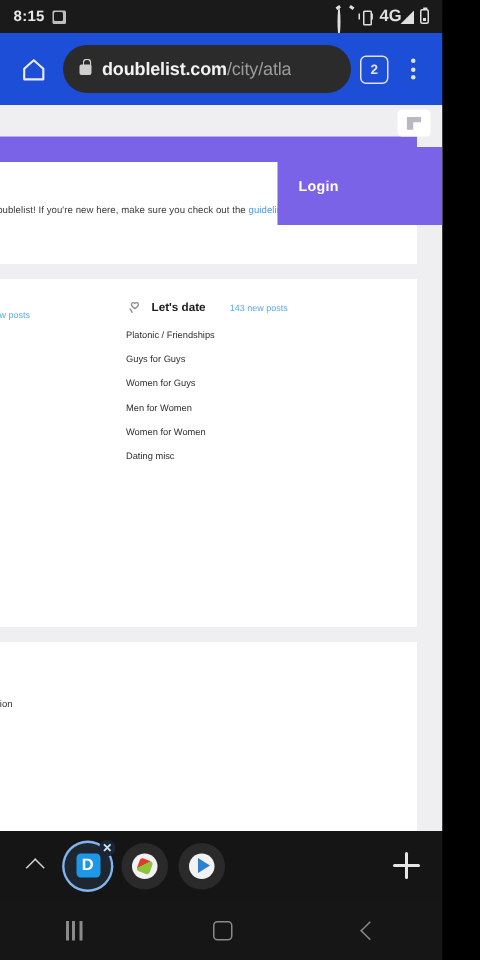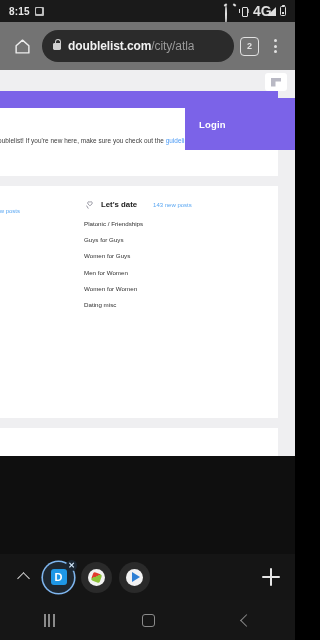--- a/index.html
+++ b/index.html
@@ -41,42 +41,42 @@
     width: 10px; height: 10px;
   }
   .sic-vib::before {
     content: ""; position: absolute; left: 3px; top: 1px; width: 4px; height: 8px;
     border: 1.3px solid #e0e0e0; border-radius: 1px;
   }
   .sic-vib::after {
     content: ""; position: absolute; left: 0px; top: 3px; width: 1.4px; height: 4px;
     background: #e0e0e0; box-shadow: 8.6px 0 0 #e0e0e0;
   }
-  .sic-net { font-size: 14px; color: #e0e0e0; line-height: 10px; font-weight: bold; }
+  .sic-net { font-size: 11px; color: #e0e0e0; line-height: 10px; font-weight: bold; }
   .sic-sig {
     width: 0; height: 0; border-left: 9px solid transparent;
     border-bottom: 9px solid #e0e0e0;
   }
   .sic-bat {
     width: 6px; height: 10px; border: 1.3px solid #e0e0e0; border-radius: 1.5px;
     position: relative;
   }
   .sic-bat::before {
     content: ""; position: absolute; top: -2.4px; left: 1px; width: 2.6px;
     height: 1.6px; background: #e0e0e0; border-radius: 1px;
   }
   .sic-bat::after {
     content: ""; position: absolute; left: 0.6px; bottom: 0.6px; right: 0.6px;
     height: 30%; background: #e0e0e0;
   }
 
   
   .toolbar {
     position: absolute; top: 22px; left: 0; width: 295px; height: 48px;
-    background: #737373; display: flex; align-items: center; padding: 0 8px;
+    background: #1d4ed8; display: flex; align-items: center; padding: 0 8px;
   }
   .home-btn { width: 28px; height: 28px; display: flex; align-items: center; justify-content: center; }
   .omnibox {
     flex: 1; height: 32px; margin: 0 6px; background: #2b2b2b;
     border-radius: 16px; display: flex; align-items: center;
     padding: 0 11px; overflow: hidden;
   }
   .lock {
     width: 8px; height: 7px; background: #cfcfcf; border-radius: 1.4px;
     position: relative; margin-right: 7px; flex: 0 0 auto;
@@ -97,21 +97,21 @@
   }
   .tabcount span { font-size: 9px; color: #e2e2e2; font-weight: bold; line-height: 1; }
   .menu-btn {
     width: 24px; height: 28px; display: flex; flex-direction: column;
     align-items: center; justify-content: center; gap: 2.6px; flex: 0 0 auto;
   }
   .menu-btn i { width: 3px; height: 3px; background: #e2e2e2; border-radius: 50%; display: block; }
 
   
   .page {
-    position: absolute; top: 70px; left: 0; width: 295px; height: 386px;
+    position: absolute; top: 70px; left: 0; width: 295px; height: 484px;
     background: #efeff1; overflow: hidden;
   }
   .card { background: #fff; position: absolute; left: 0; }
 
   .card-top { top: 21px; left: -12px; width: 290px; height: 85px; }
   .purple-bar {
     position: absolute; top: 0; left: 0; width: 290px; height: 17px;
     background: #7b63e8;
   }
   .notice {

